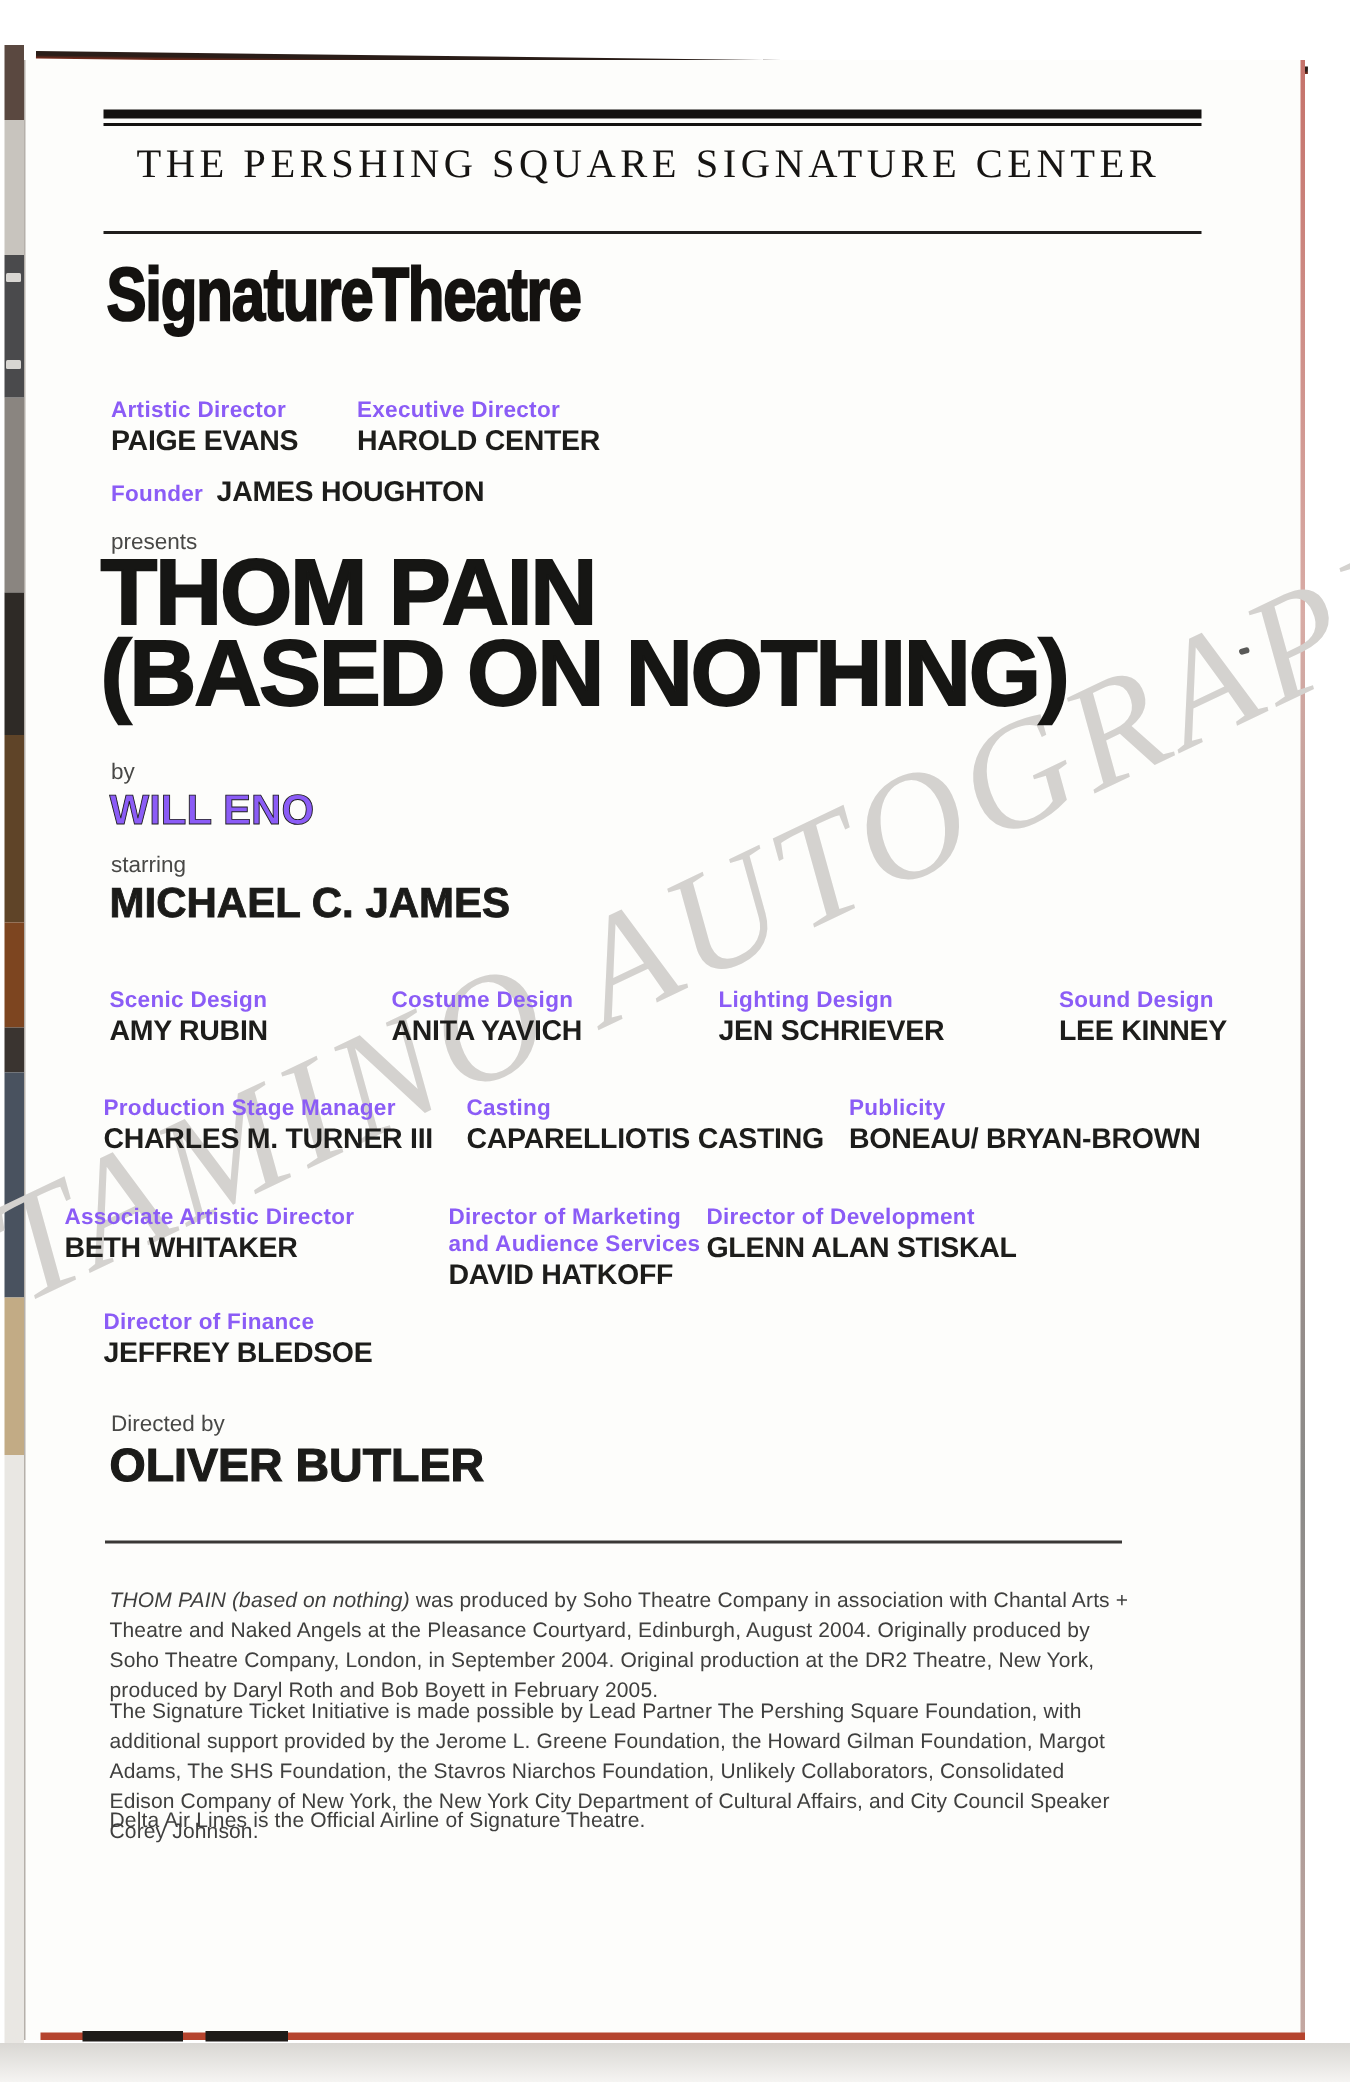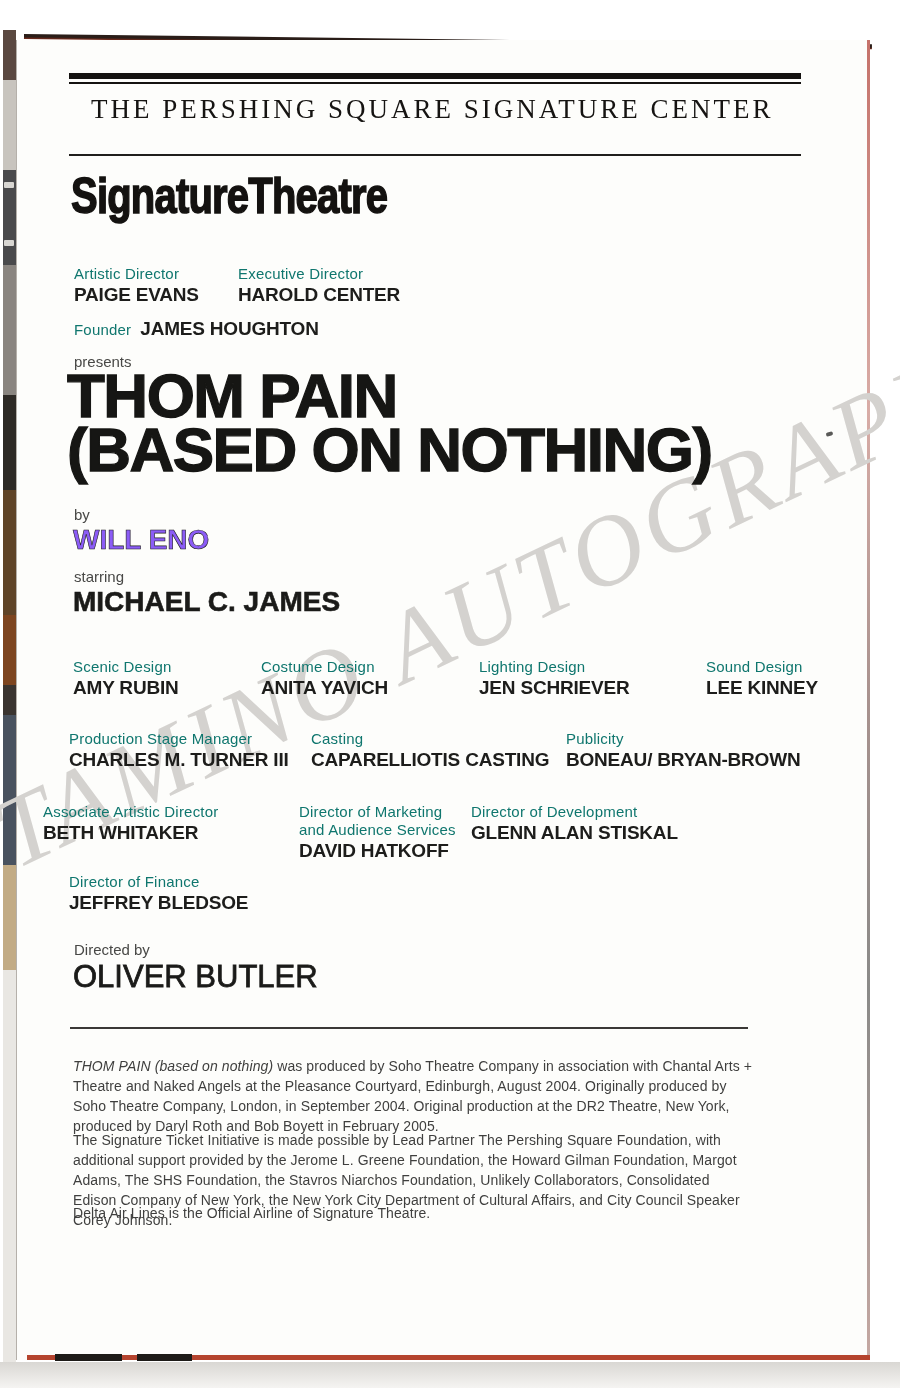--- a/index.html
+++ b/index.html
@@ -49,21 +49,21 @@
   
   .bar-thick { left:52px; top:33px; width:732px; height:6px; background:#141210; }
   .bar-thin  { left:52px; top:42px; width:732px; height:2px; background:#141210; }
   .venue { left:74px; top:54px; width:700px; font-family:"Liberation Serif", serif; font-weight:400;
     font-size:27px; letter-spacing:3px; color:#161412; white-space:nowrap; }
   .rule-top { left:52px; top:114px; width:732px; height:2px; background:#201e1c; }
   .logo { left:54px; top:130px; font-weight:700; font-size:50px; line-height:52px; color:#141210;
     letter-spacing:-1px; transform:scaleX(0.8); transform-origin:0 0;
     -webkit-text-stroke:1.5px #141210; white-space:nowrap; }
 
-  .label { font-size:15px; line-height:18px; color:#0f766e; letter-spacing:0.2px; }
+  .label { font-size:15px; line-height:18px; color:#8b5cf6; letter-spacing:0.2px;font-weight:bold; }
   .name  { font-weight:700; font-size:19px; line-height:22px; color:#1d1d1b; letter-spacing:-0.2px; }
 
   .lead-cols { left:57px; top:225px; display:flex; gap:0; }
   .lead-col1 { width:164px; }
   .founder-line { left:57px; top:278px; white-space:nowrap; }
   .founder-line .label { margin-right:9px; font-size:15px; }
   .presents { left:57px; top:313px; }
 
   .title { left:50px; top:329px; font-weight:700; font-size:62px; line-height:54px;
     letter-spacing:-1.5px; color:#161614; -webkit-text-stroke:1.3px #161614; white-space:nowrap; }
@@ -77,21 +77,21 @@
 
   .credit-cell .label { display:block; }
   .credit-cell .name { display:block; margin-top:1px; white-space:nowrap; }
   .row1 { left:56px; top:618px; display:grid; grid-template-columns:148px 178px 187px auto;gap:40px; }
   .row2 { left:52px; top:690px; display:grid; grid-template-columns:242px 255px auto; }
   .row3 { left:26px; top:763px; display:grid; grid-template-columns:256px 172px auto; }
   .row4 { left:52px; top:833px; display:grid; grid-template-columns:232px auto; }
   .shift-down { padding-top:5px; }
 
   .directed { left:57px; top:901px; }
-  .director { left:56px; top:919px; font-weight:400; font-size:31px; line-height:36px; color:#1b1b19;
+  .director { left:56px; top:919px; font-weight:700; font-size:31px; line-height:36px; color:#1b1b19;
     -webkit-text-stroke:0.8px #1b1b19; white-space:nowrap; }
 
   .rule-bottom { left:53px; top:987px; width:678px; height:2px; background:#3a3836; }
   .foot { width:682px; font-size:14px; line-height:20px; color:#3f3f3e; letter-spacing:0.1px; }
   .foot .ital { font-style:italic; }
   .foot1 { left:56px; top:1016px; }
   .foot2 { left:56px; top:1090px; }
   .foot3 { left:56px; top:1163px; }
 
   .fleck { left:809px; top:392px; width:7px; height:4px; background:#5a5a58; border-radius:2px;

